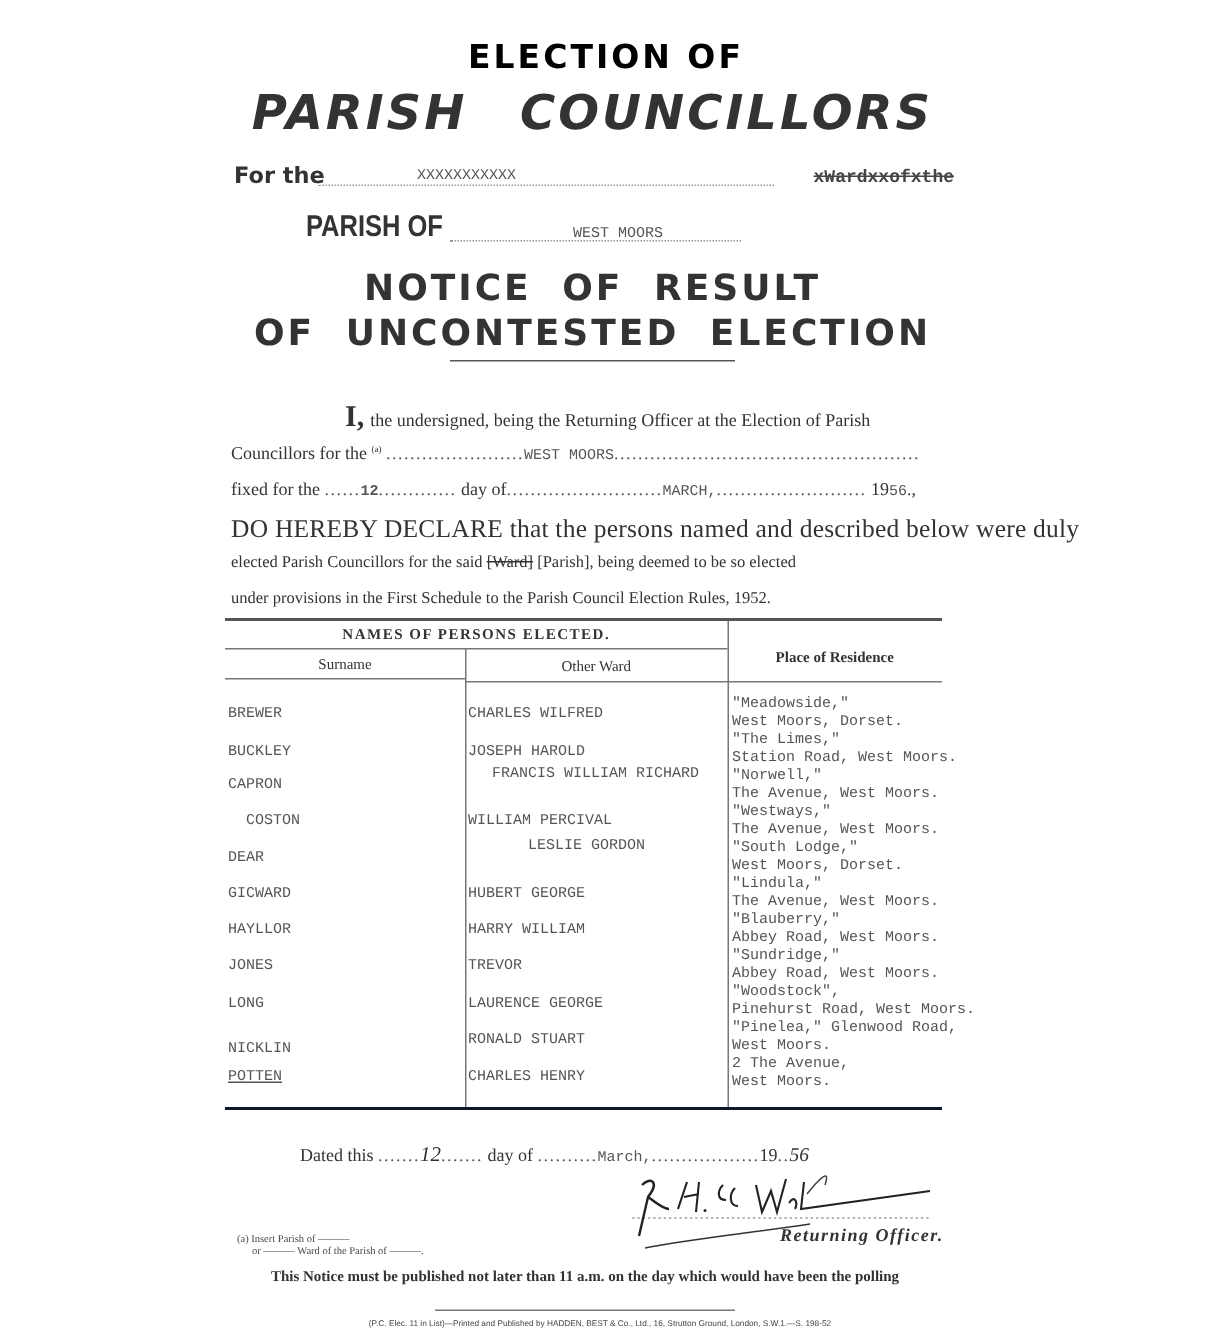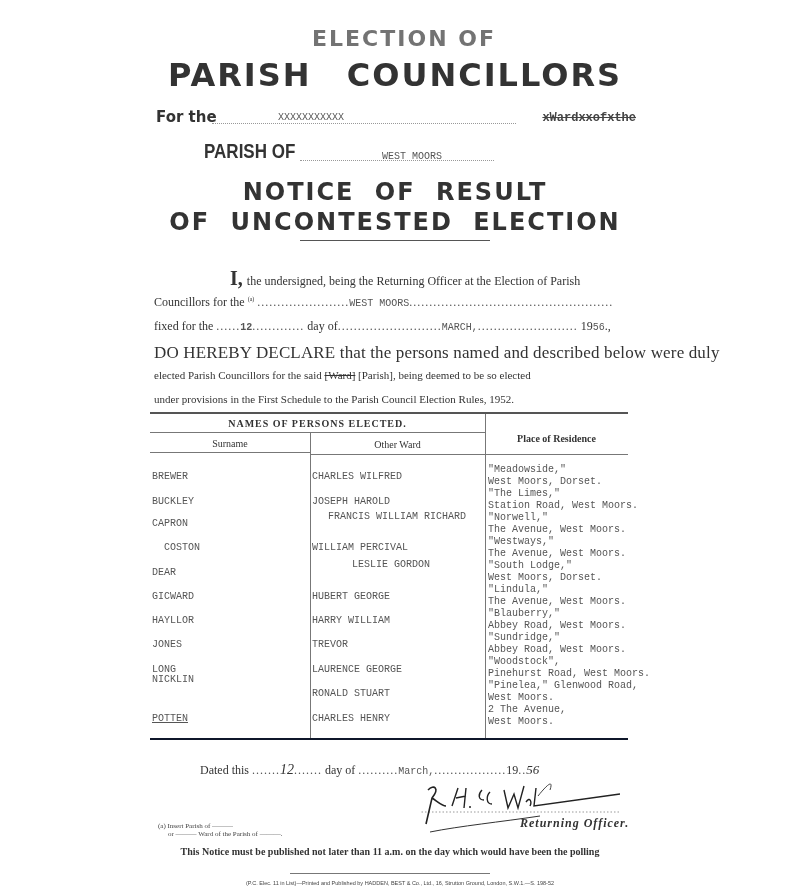--- a/index.html
+++ b/index.html
@@ -5,22 +5,22 @@
     html, body { margin: 0; padding: 0; }
     body {
       width: 808px; height: 896px; background: #ffffff; position: relative; overflow: hidden;
       color: #2b2b2b;
     }
     .abs { position: absolute; }
     .sans { font-family: "DejaVu Sans", sans-serif; }
     .serif { font-family: "Liberation Serif", serif; }
     .mono { font-family: "Liberation Mono", monospace; color: #555; }
 
-    .t-election { left: 0; width: 808px; top: 26px; text-align: center; font-size: 22px; font-weight: bold; letter-spacing: 2px; color: #737373; }
-    .t-councillors { left: 0; width: 790px; top: 56px; text-align: center; font-size: 32px; font-weight: bold; letter-spacing: 2px; color: #333; word-spacing: 22px; }
+    .t-election { left: 0; width: 808px; top: 26px; text-align: center; font-size: 22px; font-weight: bold; letter-spacing: 2px; color: #000000; }
+    .t-councillors { left: 0; width: 790px; top: 56px; text-align: center; font-size: 32px; font-weight: bold; letter-spacing: 2px; color: #333; word-spacing: 22px; font-style: italic; }
 
     .for-row { left: 156px; top: 108px; width: 480px; height: 20px; font-size: 15px; font-weight: bold; color: #333; }
     .for-row .lbl { position: absolute; left: 0; top: 0; }
     .for-row .dots { position: absolute; left: 56px; right: 120px; top: 15px; border-bottom: 1px dotted #999; }
     .for-row .val1 { position: absolute; left: 122px; top: 4px; font-size: 10px; font-weight: normal; }
     .for-row .val2 { position: absolute; right: 0; top: 3px; font-size: 12px; font-weight: bold; text-decoration: line-through; color: #444; font-family: "Liberation Mono", monospace; }
 
     .parish-row { left: 204px; top: 140px; width: 290px; height: 28px; }
     .parish-row .lbl { position: absolute; left: 0; top: 0; font-size: 20px; font-weight: bold; font-family: "Liberation Sans", sans-serif; transform: scaleX(0.85); transform-origin: left; color: #333; }
     .parish-row .dots { position: absolute; left: 96px; right: 0; top: 20px; border-bottom: 1px dotted #999; }
@@ -159,21 +159,21 @@
     <div class="cell" style="left:338px;top:218px;">"Sundridge,"</div>
     <div class="cell" style="left:338px;top:230px;">Abbey Road, West Moors.</div>
   </div>
   <div>
     <div class="cell" style="left:2px;top:250px;">LONG</div>
     <div class="cell" style="left:162px;top:250px;">LAURENCE GEORGE</div>
     <div class="cell" style="left:338px;top:242px;">"Woodstock",</div>
     <div class="cell" style="left:338px;top:254px;">Pinehurst Road, West Moors.</div>
   </div>
   <div>
-    <div class="cell" style="left:2px;top:260px;">NICKLIN</div>
+    <div class="cell" style="left:2px;top:280px;">NICKLIN</div>
     <div class="cell" style="left:162px;top:274px;">RONALD STUART</div>
     <div class="cell" style="left:338px;top:266px;">"Pinelea," Glenwood Road,</div>
     <div class="cell" style="left:338px;top:278px;">West Moors.</div>
   </div>
   <div>
     <div class="cell" style="left:2px;top:299px;text-decoration:underline;">POTTEN</div>
     <div class="cell" style="left:162px;top:299px;">CHARLES HENRY</div>
     <div class="cell" style="left:338px;top:290px;">2 The Avenue,</div>
     <div class="cell" style="left:338px;top:302px;">West Moors.</div>
   </div>

